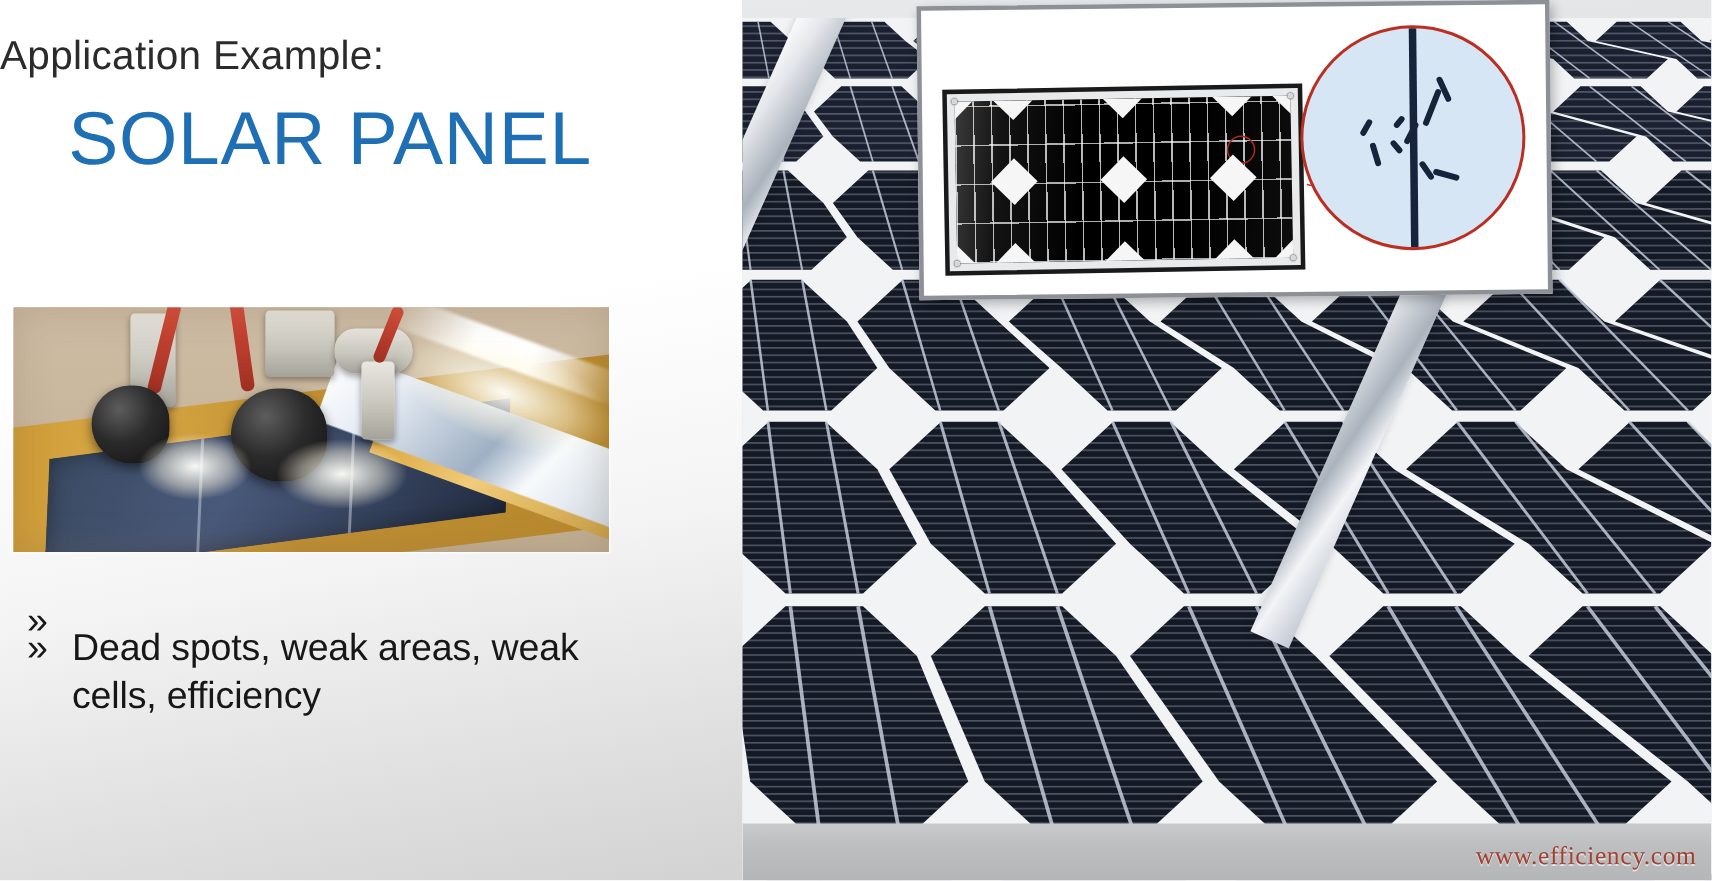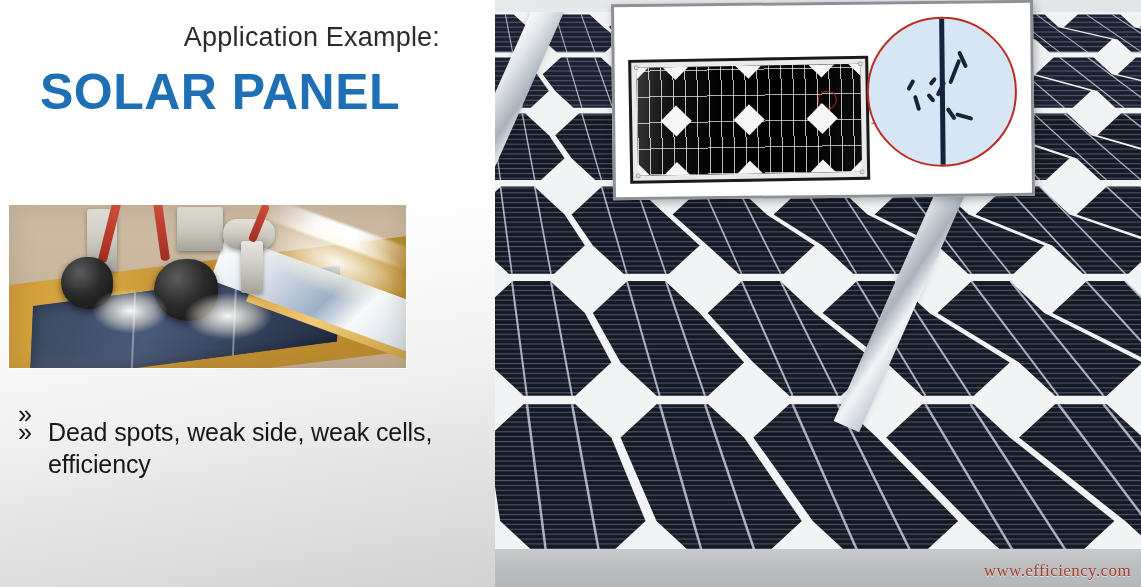--- a/index.html
+++ b/index.html
@@ -21,36 +21,36 @@
     position:absolute;
     left:0; top:0;
     width:495px; height:587px;
     background:linear-gradient(170deg,#ffffff 0%,#ffffff 38%,#f4f4f4 62%,#e2e2e2 82%,#d2d2d2 100%);
     overflow:hidden;
   }
   .eyebrow{
     position:absolute;
     left:0; top:22px;
     width:440px;
-    text-align:right;
+    text-align:left;
     font-size:27px;
     color:#2b2b2b;
     letter-spacing:0.2px;
     font-weight:400;
   }
   .headline{
     position:absolute;
     left:0; top:62px;
     width:440px;
     text-align:center;
     color:#1f6fb5;
     font-size:50px;
     line-height:60px;
     letter-spacing:0.5px;
-    font-weight:700;
+    font-weight:400;
   }
   .headline .l2{display:block;}
 
   
   .machine-photo{
     position:absolute;
     left:9px; top:205px;
     width:397px; height:163px;
     overflow:hidden;
     background:#b79a6f;
@@ -361,21 +361,21 @@
       <div class="mp-flare f3"></div>
       <div class="mp-soft"></div>
     </div>
 
     <div class="bullets">
       <div class="bullet">
         <span class="guil">»</span>
       </div>
       <div class="bullet">
         <span class="guil">»</span>
-        <span>Dead spots, weak side, weak cells, efficiency</span>
+        <span>Dead spots, weak areas, weak cells, efficiency</span>
       </div>
     </div>
   </div>
 
   <div class="right-photo">
     <div class="rp-sky"></div>
 
     <div class="module">
       <div class="cellgrid" id="cellgrid"><svg width="100%" height="100%" viewBox="0 0 660 590" preserveAspectRatio="none">
             <rect x="0" y="0" width="660" height="590" fill="#f2f3f5"></rect>

